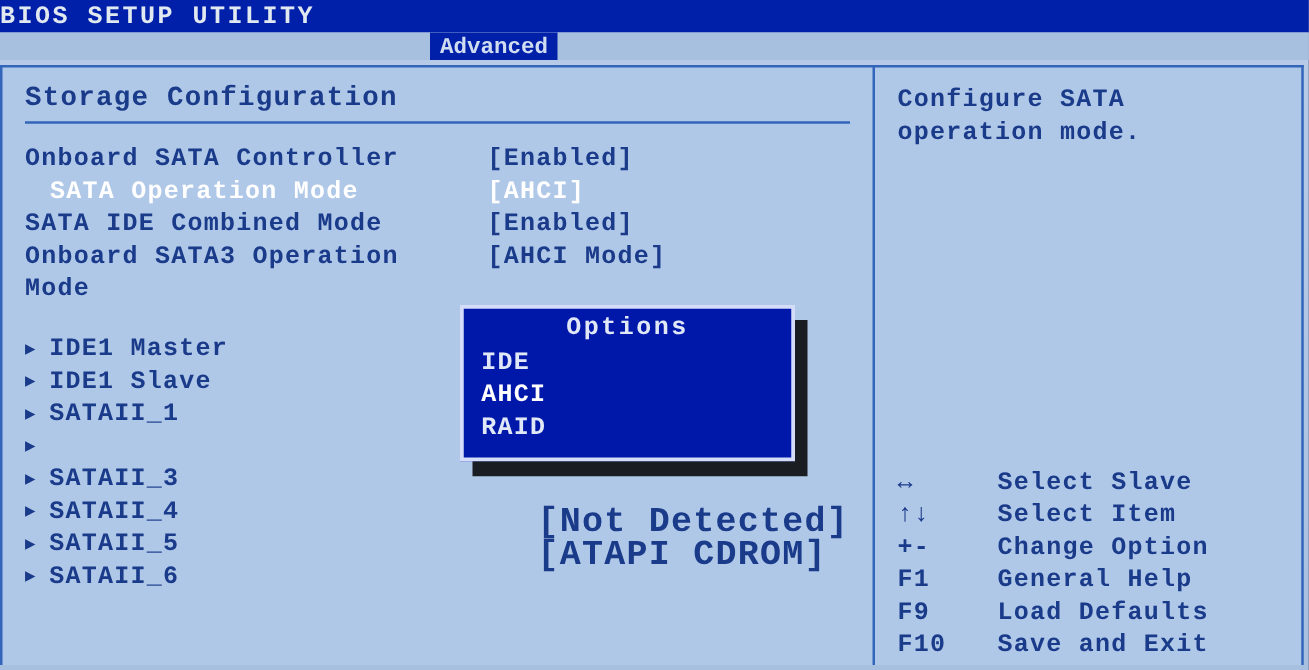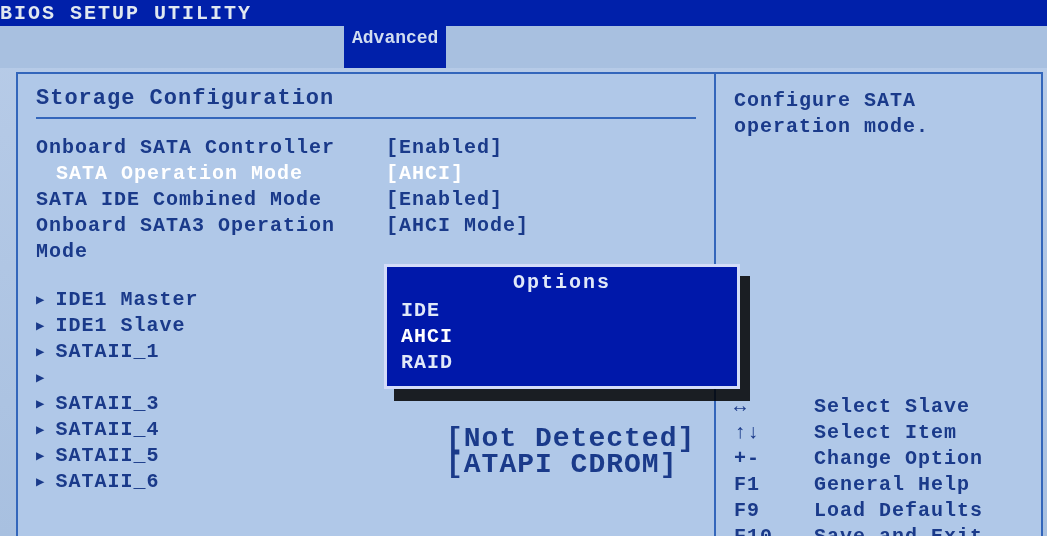--- a/index.html
+++ b/index.html
@@ -25,34 +25,34 @@
       background: #0020aa;
       color: #e0e8f0;
       text-align: left;
       padding: 2px 0 4px 0;
       font-size: 20px;
       letter-spacing: 2px;
       height: 26px;
     }
     .tab-bar {
       background: #a8c0e0;
-      height: 42px;
+      height: 22px;
       display: flex;
       padding-left: 344px;
     }
     .tab {
       background: #0020aa;
       color: #d0ddf0;
       padding: 2px 8px;
       font-size: 18px;
     }
     .main-area {
       display: flex;
       height: calc(100% - 52px);
-      padding: 4px 4px 0 16px;
+      padding: 4px 4px 0 0;
     }
     .left-panel {
       flex: 0 0 700px;
       border: 2px solid #3366bb;
       border-bottom: none;
       padding: 12px 18px;
       background: #b0c8e8;
       position: relative;
     }
     .right-panel {
@@ -86,20 +86,21 @@
       color: #ffffff;
     }
     .setting-row.selected .setting-value{
       color: #ffffff;
     }
     .setting-label {
       flex: 0 0 350px;
     }
     .setting-value {
       color: #1a3a8a;
+      margin-left: 20px;
     }
     .device-section {
       margin-top: 22px;
     }
     .device-row {
       display: flex;
       align-items: center;
       color: #1a3a8a;
       font-size: 20px;
       line-height: 26px;
@@ -109,21 +110,21 @@
       margin-right: 10px;
       font-size: 14px;
     }
     .device-label {
       flex: 0 0 330px;
     }
     .options-popup {
       position: absolute;
       top: 190px;
       left: 366px;
-      width: 356px;
+      width: 268px;
       background: #0018aa;
       border: 3px solid #d4dcf8;
       box-shadow: 10px 12px 0px 0px rgba(0,0,0,0.85);
       z-index: 10;
       padding-bottom: 10px;
     }
     .options-title {
       color: #e0e8f8;
       text-align: center;
       padding: 4px 0;

